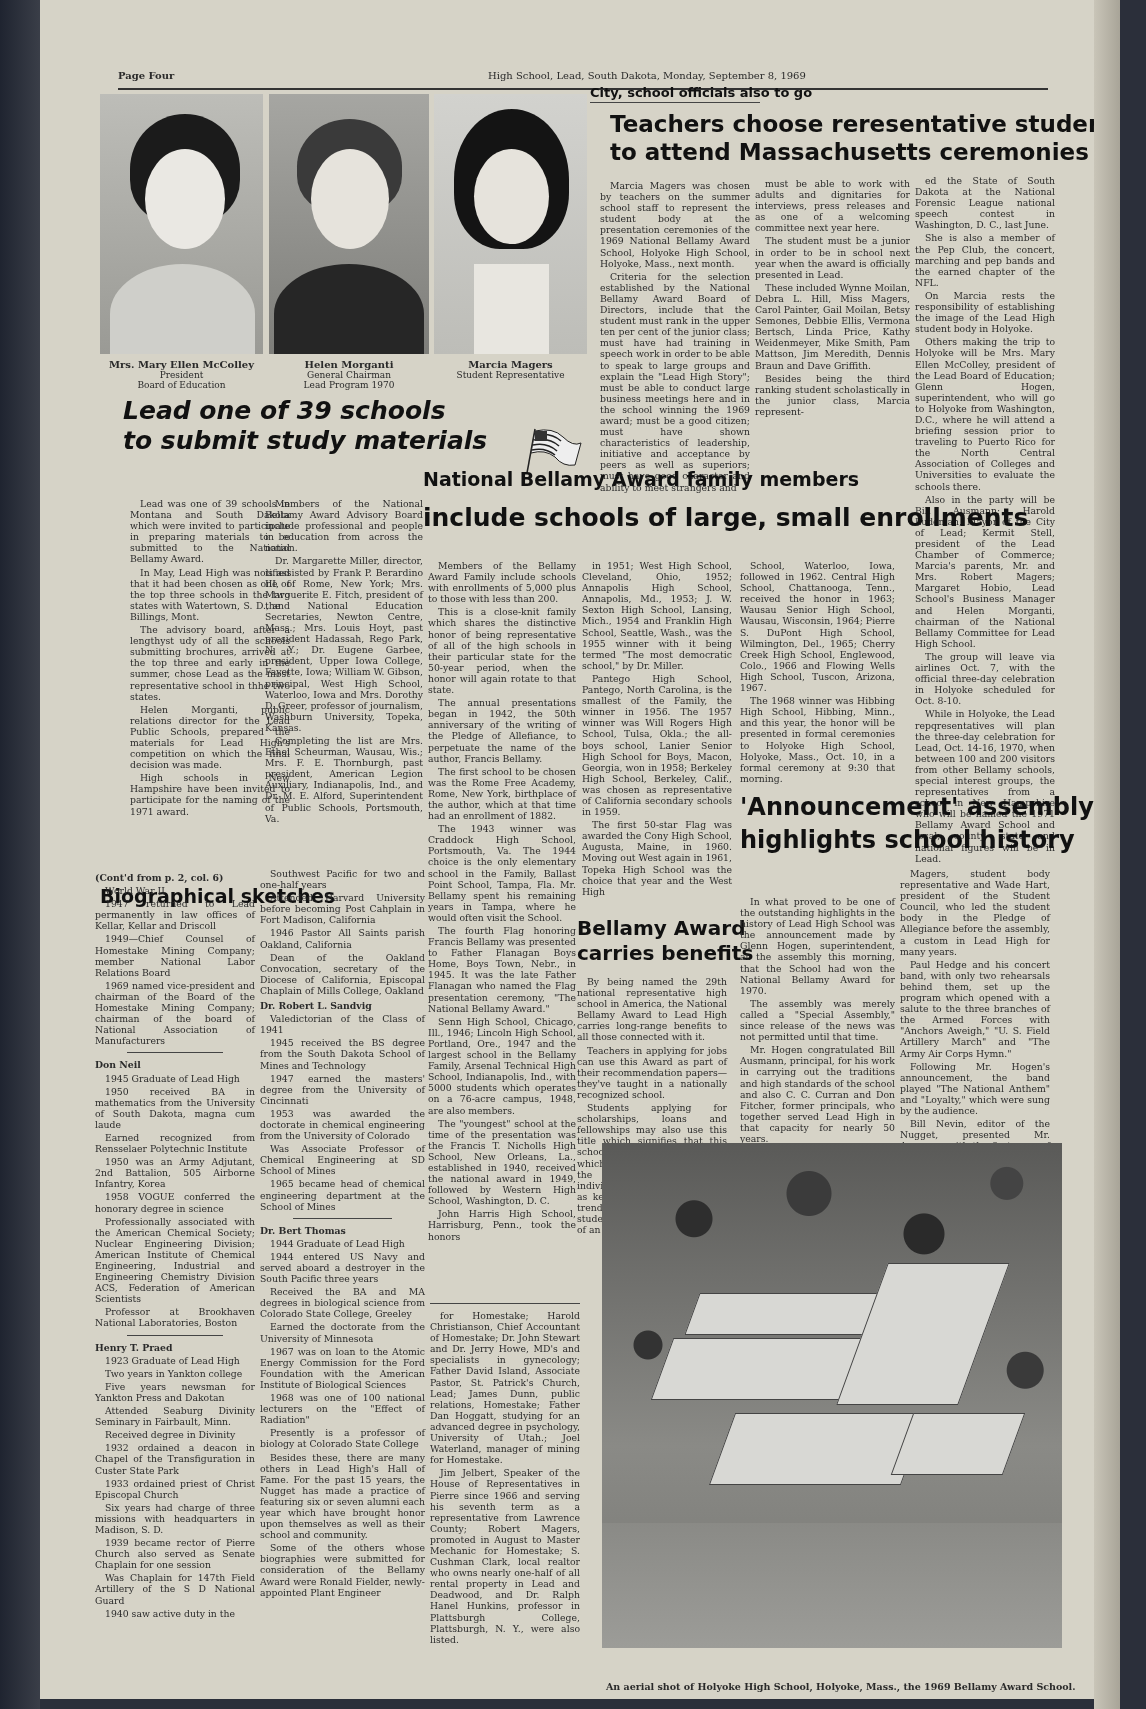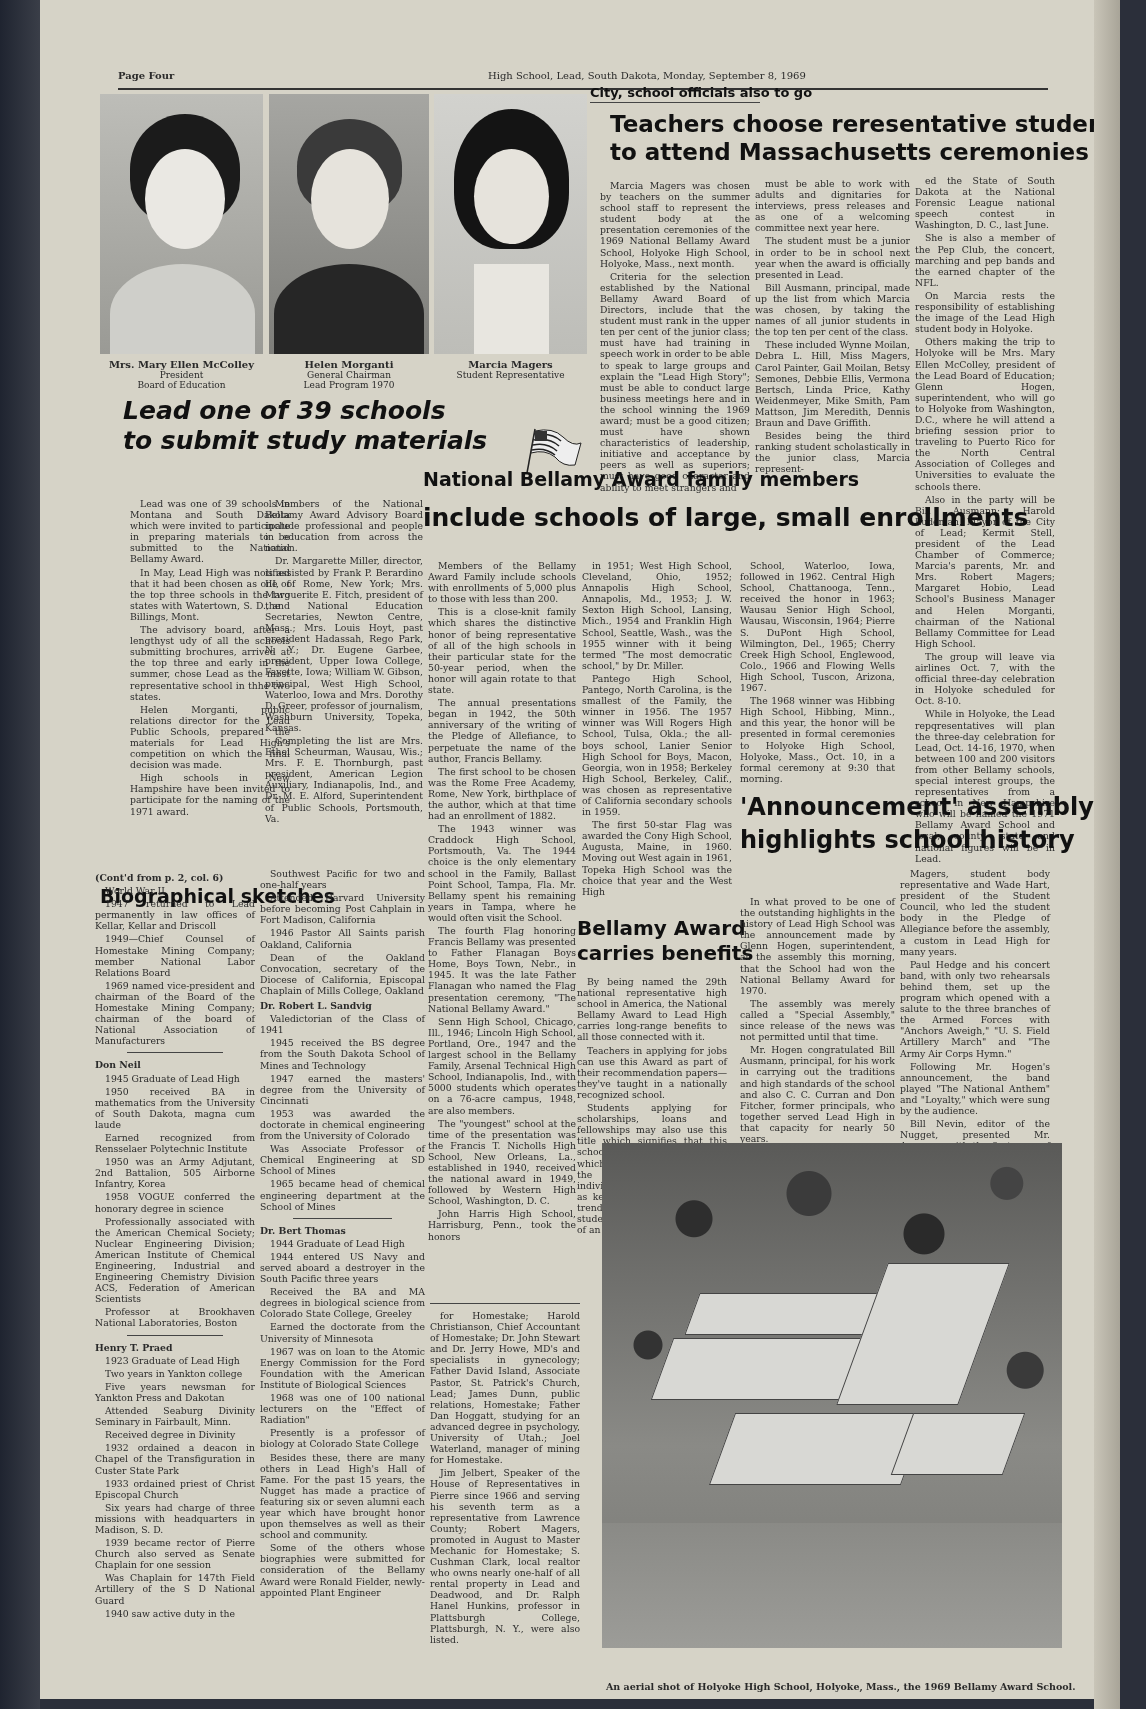--- a/index.html
+++ b/index.html
@@ -96,21 +96,20 @@
   <div class="headline" style="left:570px;top:112px;font-size:23px;">Teachers choose reresentative student</div>
   <div class="headline" style="left:570px;top:140px;font-size:23px;">to attend Massachusetts ceremonies</div>
 
   <div class="col" style="left:560px;top:180px;width:150px;">
       <p>Marcia Magers was chosen by teachers on the summer school staff to represent the student body at the presentation ceremonies of the 1969 National Bellamy Award School, Holyoke High School, Holyoke, Mass., next month.</p>
       <p>Criteria for the selection established by the National Bellamy Award Board of Directors, include that the student must rank in the upper ten per cent of the junior class; must have had training in speech work in order to be able to speak to large groups and explain the "Lead High Story"; must be able to conduct large business meetings here and in the school winning the 1969 award; must be a good citizen; must have shown characteristics of leadership, initiative and acceptance by peers as well as superiors; must have good character and ability to meet strangers and</p>
     </div>
   <div class="col" style="left:715px;top:178px;width:155px;">
       <p>must be able to work with adults and dignitaries for interviews, press releases and as one of a welcoming committee next year here.</p>
       <p>The student must be a junior in order to be in school next year when the award is officially presented in Lead.</p>
-      <p>Bill Ausmann, principal, made up the list from which Marcia was chosen, by taking the names of all junior students in the top ten per cent of the class.</p>
       <p>These included Wynne Moilan, Debra L. Hill, Miss Magers, Carol Painter, Gail Moilan, Betsy Semones, Debbie Ellis, Vermona Bertsch, Linda Price, Kathy Weidenmeyer, Mike Smith, Pam Mattson, Jim Meredith, Dennis Braun and Dave Griffith.</p>
       <p>Besides being the third ranking student scholastically in the junior class, Marcia represent-</p>
     </div>
   <div class="col" style="left:875px;top:175px;width:140px;">
       <p>ed the State of South Dakota at the National Forensic League national speech contest in Washington, D. C., last June.</p>
       <p>She is also a member of the Pep Club, the concert, marching and pep bands and the earned chapter of the NFL.</p>
       <p>On Marcia rests the responsibility of establishing the image of the Lead High student body in Holyoke.</p>
       <p>Others making the trip to Holyoke will be Mrs. Mary Ellen McColley, president of the Lead Board of Education; Glenn Hogen, superintendent, who will go to Holyoke from Washington, D.C., where he will attend a briefing session prior to traveling to Puerto Rico for the North Central Association of Colleges and Universities to evaluate the schools there.</p>
       <p>Also in the party will be Bill Ausmann; Harold Ludeman, Mayor of the City of Lead; Kermit Stell, president of the Lead Chamber of Commerce; Marcia's parents, Mr. and Mrs. Robert Magers; Margaret Hobio, Lead School's Business Manager and Helen Morganti, chairman of the National Bellamy Committee for Lead High School.</p>
       <p>The group will leave via airlines Oct. 7, with the official three-day celebration in Holyoke scheduled for Oct. 8-10.</p>

